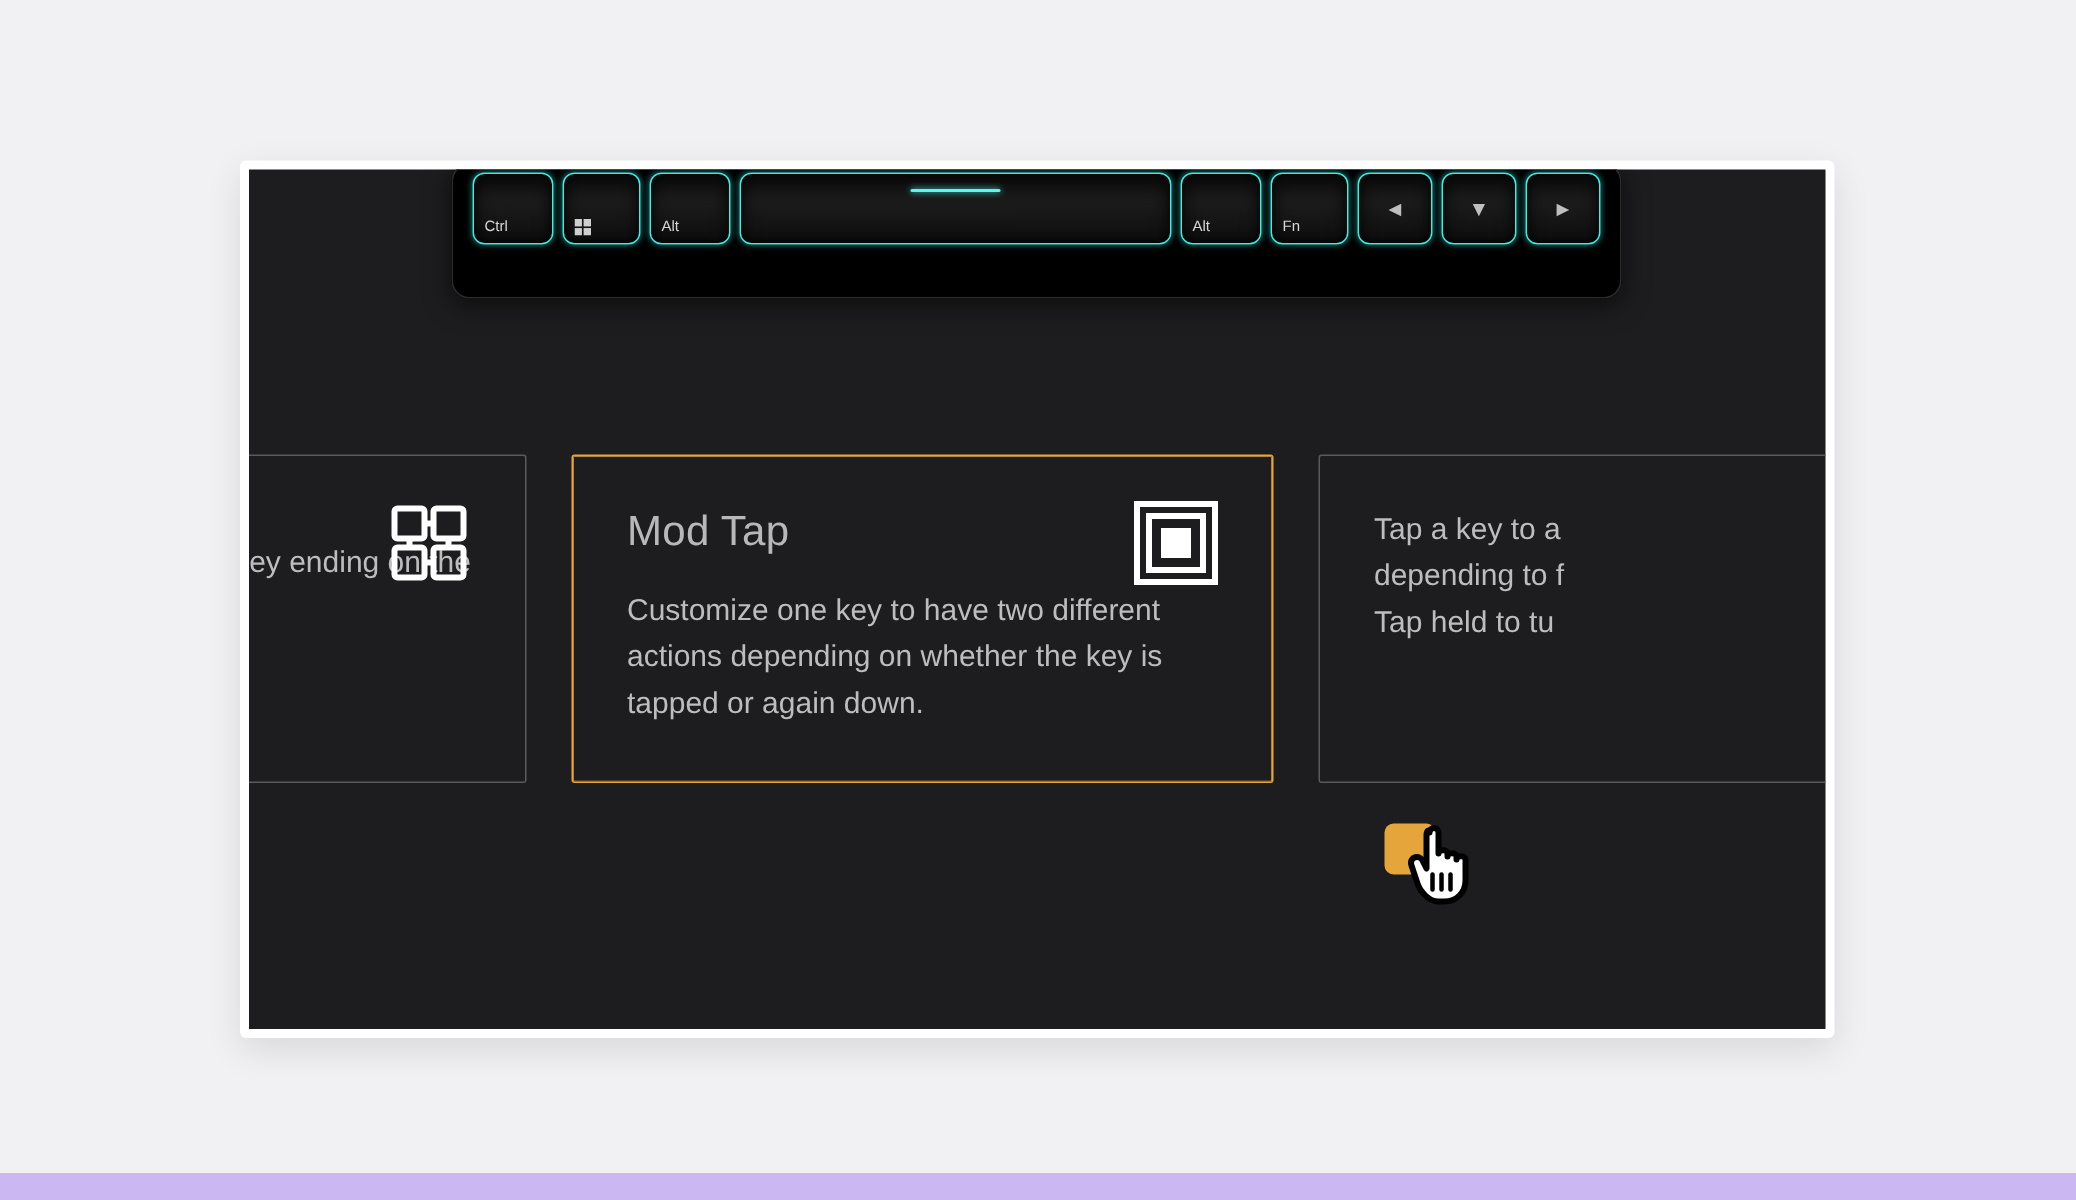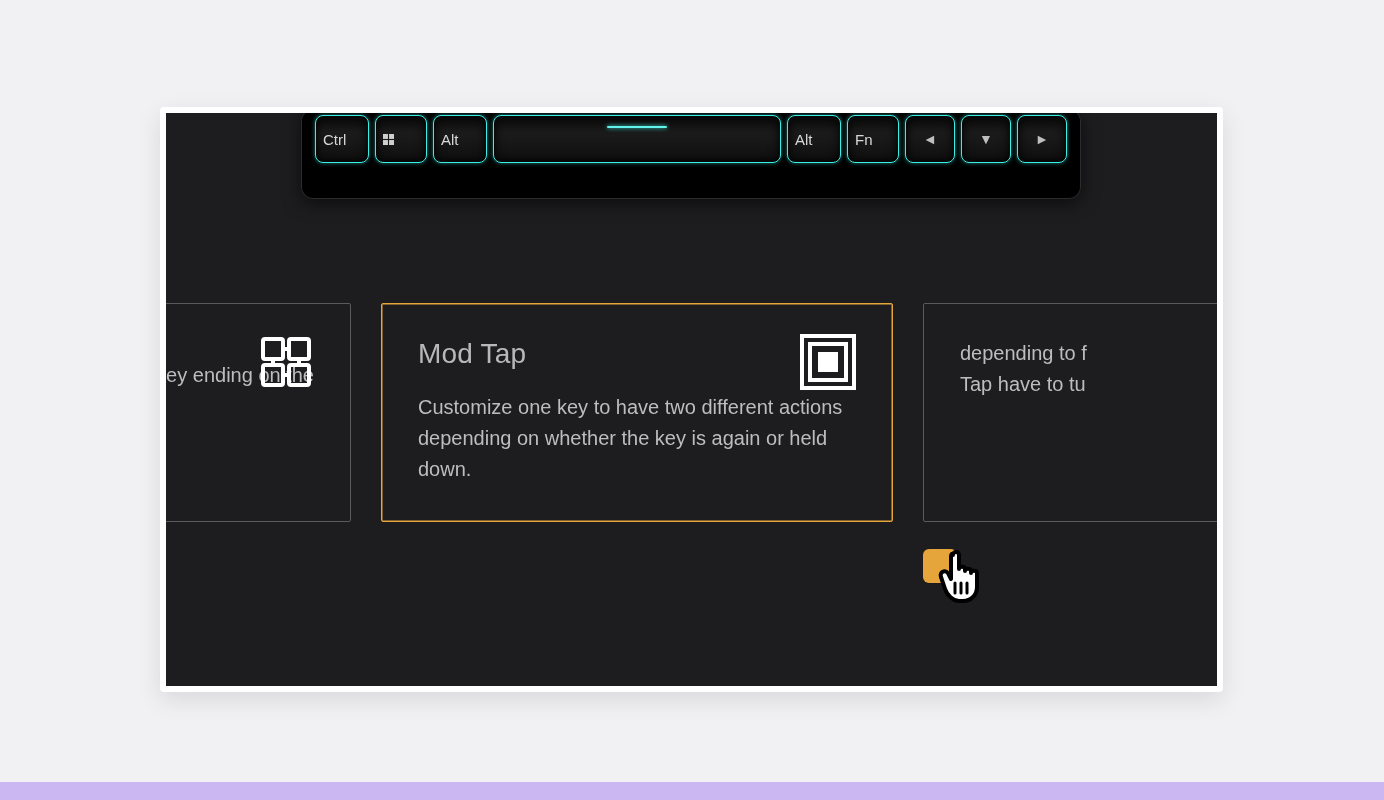--- a/index.html
+++ b/index.html
@@ -50,25 +50,25 @@
   .kbkey {
     height: 48px;
     border-radius: 8px;
     border: 1px solid #3befe5;
     box-shadow:
       0 0 4px rgba(59,239,229,0.5),
       inset 0 10px 12px rgba(0,0,0,0.8),
       inset 0 -2px 4px rgba(0,0,0,0.6);
     background: linear-gradient(#262626, #0d0d0d);
     display: flex;
-    align-items: center;
+    align-items: flex-end;
     justify-content: flex-start;
     padding: 5px 7px;
     color: #d7d7d7;
-    font-size: 15px;
+    font-size: 10px;
     font-weight: 500;
     position: relative;
   }
   .kbkey.mod   { width: 54px; }
   .kbkey.small { width: 52px; }
   .kbkey.space { flex: 1; }
   .kbkey.arrow { width: 50px; justify-content:center; align-items:center; font-size:14px; color:#bfbfbf; }
   .space-bar-line {
     position:absolute; left:50%; top:10px; transform:translateX(-50%);
     width:60px; height:2px; background:#61f3ec; border-radius:1px;
@@ -90,21 +90,21 @@
     padding: 34px 36px 36px 36px;
     color: #c5c5c7;
     background: transparent;
     position: relative;
   }
   .card.selected {
     border-color: #e6a53a;
     box-shadow: inset 0 0 0 0.5px #e6a53a;
   }
   .card-left  { width: 385px; }
-  .card-mid   { width: 512px; }
+  .card-mid   { width: 468px; }
   .card-right { width: 420px; }
 
   .card-title {
     font-size: 28px;
     font-weight: 500;
     color: #b8b8ba;
     margin-bottom: 22px;
     letter-spacing: 0.2px;
   }
   .card-desc {
@@ -215,27 +215,28 @@
         <div class="card-icon">
           <svg viewBox="0 0 60 60" width="60" height="60">
             <g fill="none" stroke="#ffffff" stroke-width="4">
               <rect x="4" y="4" width="52" height="52"></rect>
               <rect x="12" y="12" width="36" height="36"></rect>
               <rect x="20" y="20" width="20" height="20" fill="#ffffff" stroke="none"></rect>
             </g>
           </svg>
         </div>
         <div class="card-title">Mod Tap</div>
-        <div class="card-desc">Customize one key to have two different actions depending on whether the key is again or held down.</div>
+        <div class="card-desc">Customize one key to have two different actions depending on whether the key is tapped or again down.</div>
       </div>
 
       <div class="card card-right">
         <div class="card-desc">
+            <span style="display:block">Tap a key to a</span>
             <span style="display:block">depending to f</span>
-            <span style="display:block">Tap have to tu</span>
+            <span style="display:block">Tap held to tu</span>
           </div>
       </div>
 
     </div>
 
     <div class="cursor-hand">
       <div class="cursor-badge"></div>
       <svg viewBox="0 0 64 64" width="64" height="64" style="position:absolute;left:10px;top:0;">
         <path d="M20 12 C20 8 26 8 26 12 L26 26 C26 23 32 23 32 26 L32 28 C32 25 38 25 38 28 L38 30 C38 27 44 27 44 30 L44 44 C44 52 38 58 30 58 L26 58 C20 58 14 52 12 46 L8 34 C6 28 14 26 16 32 L18 36 L18 14 C18 10 20 10 20 12 Z" fill="#ffffff" stroke="#000000" stroke-width="4" stroke-linejoin="round"></path>
         <line x1="22" y1="40" x2="22" y2="50" stroke="#000" stroke-width="3" stroke-linecap="round"></line>

